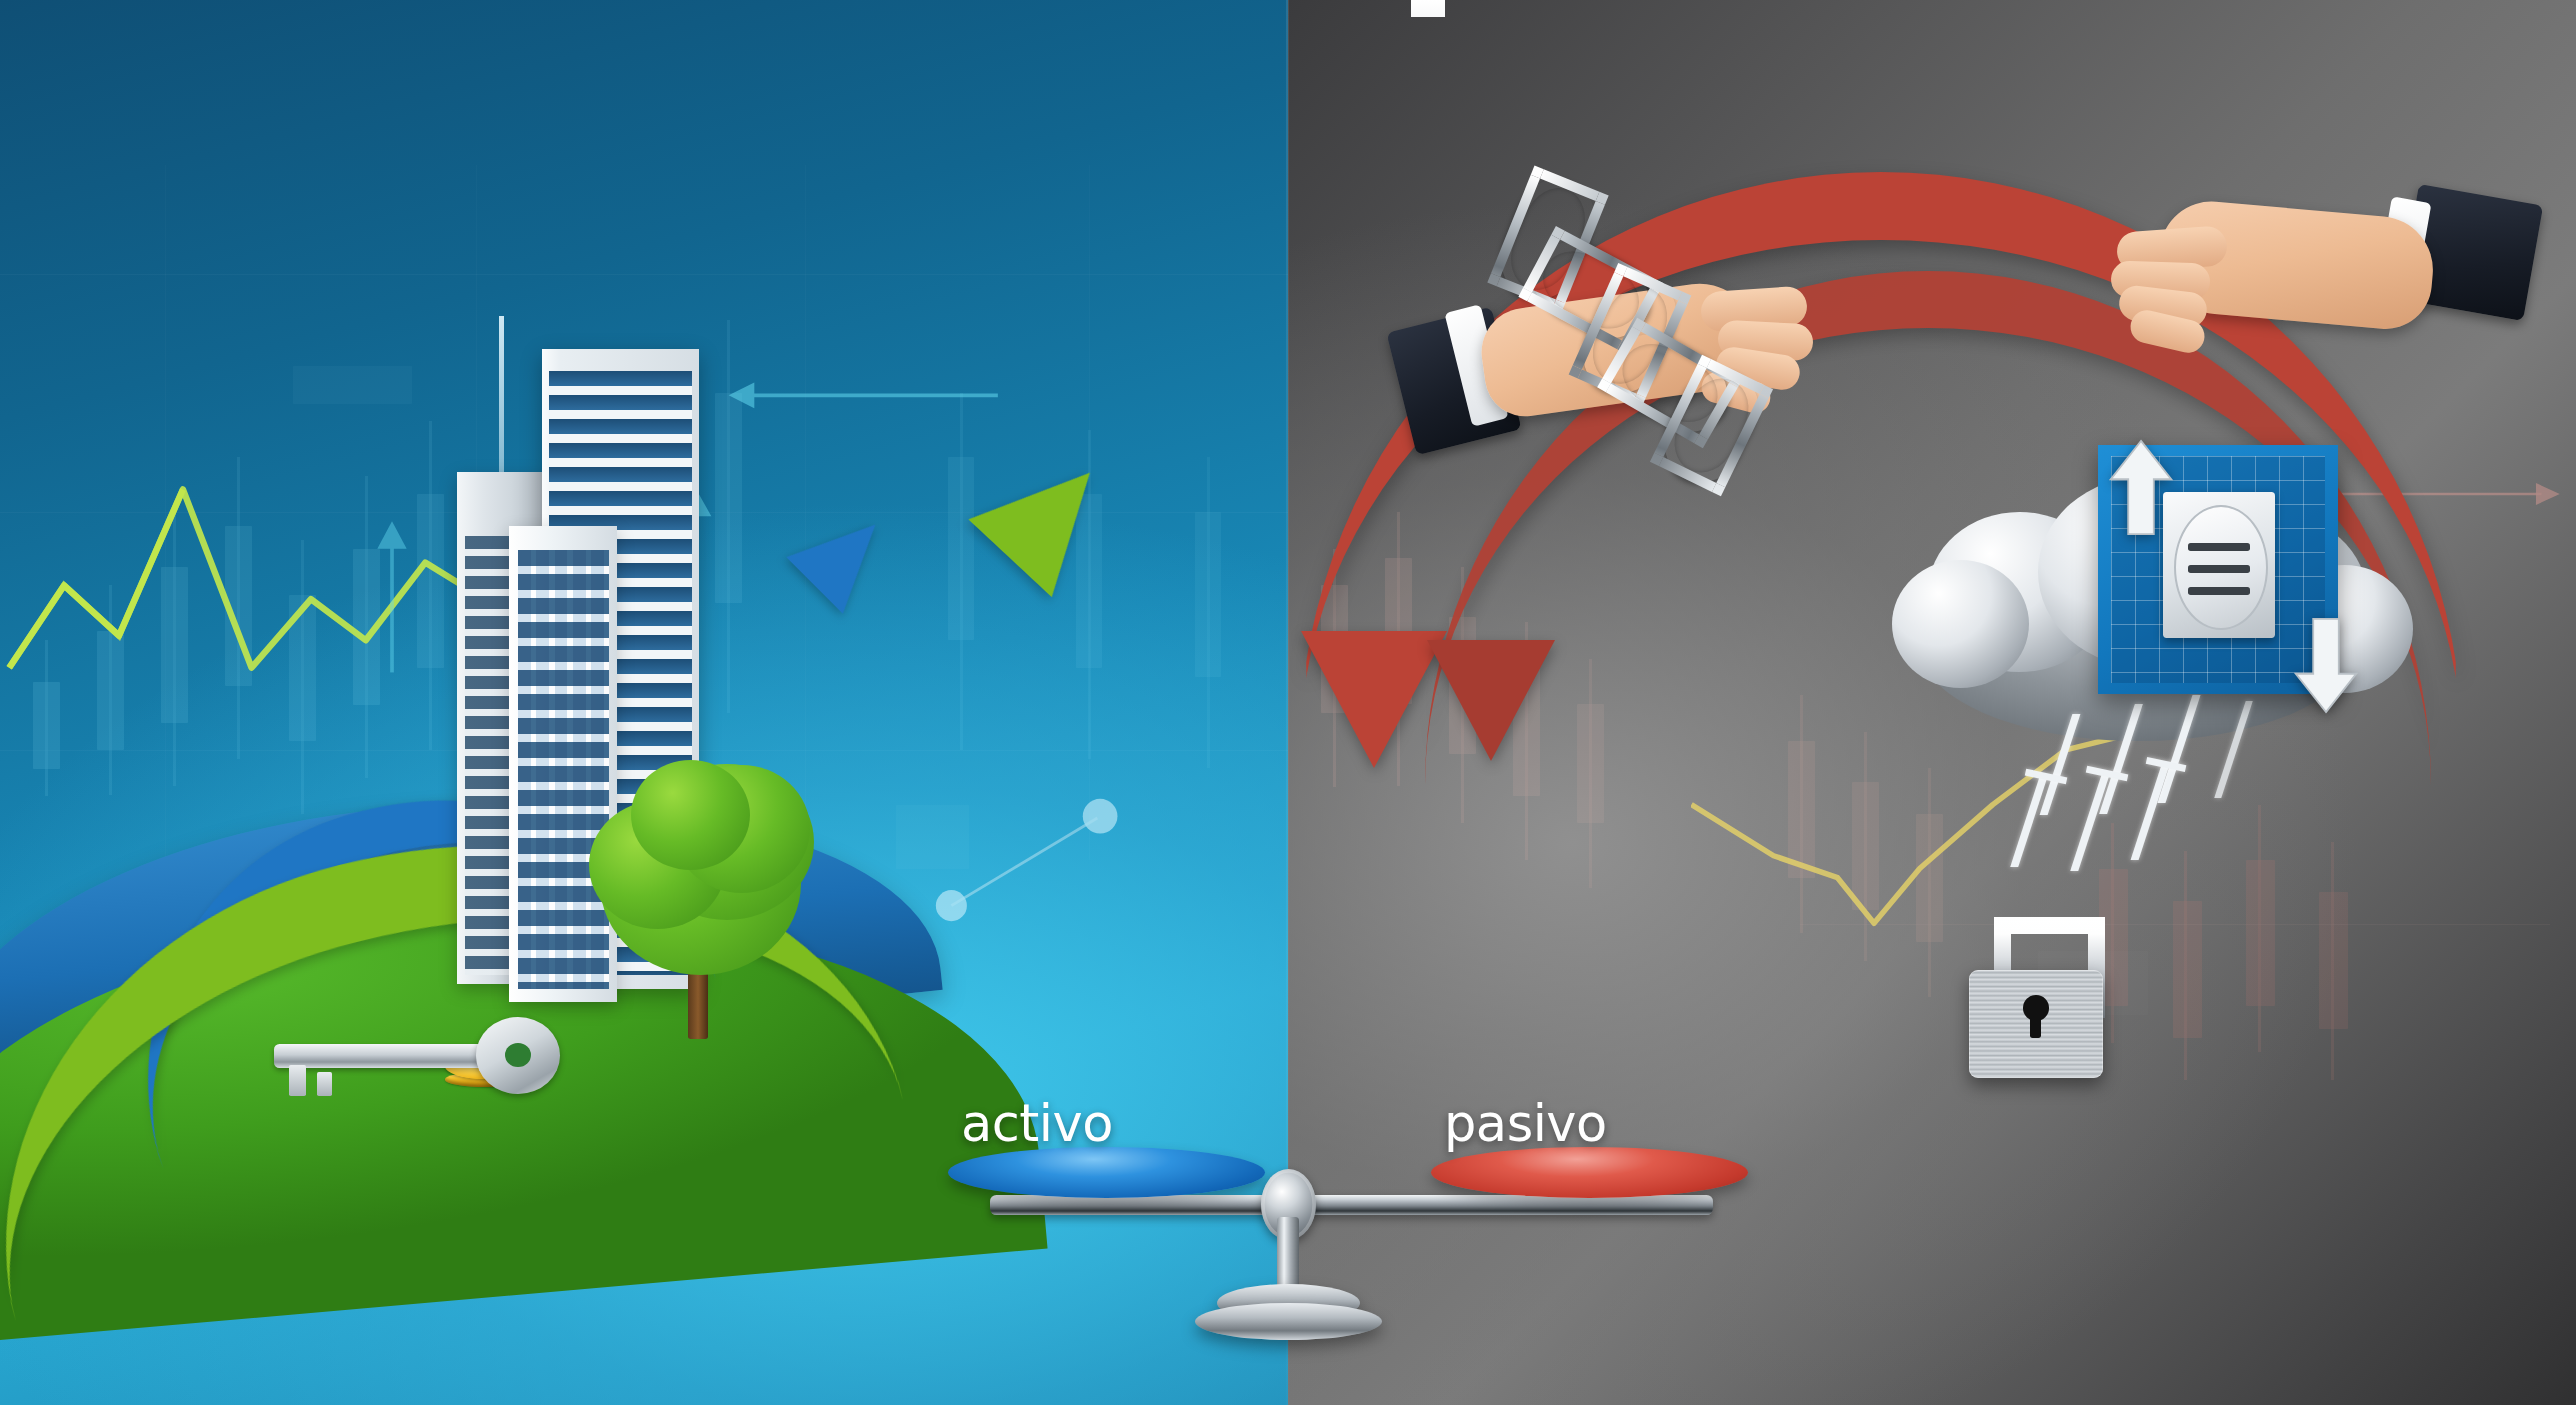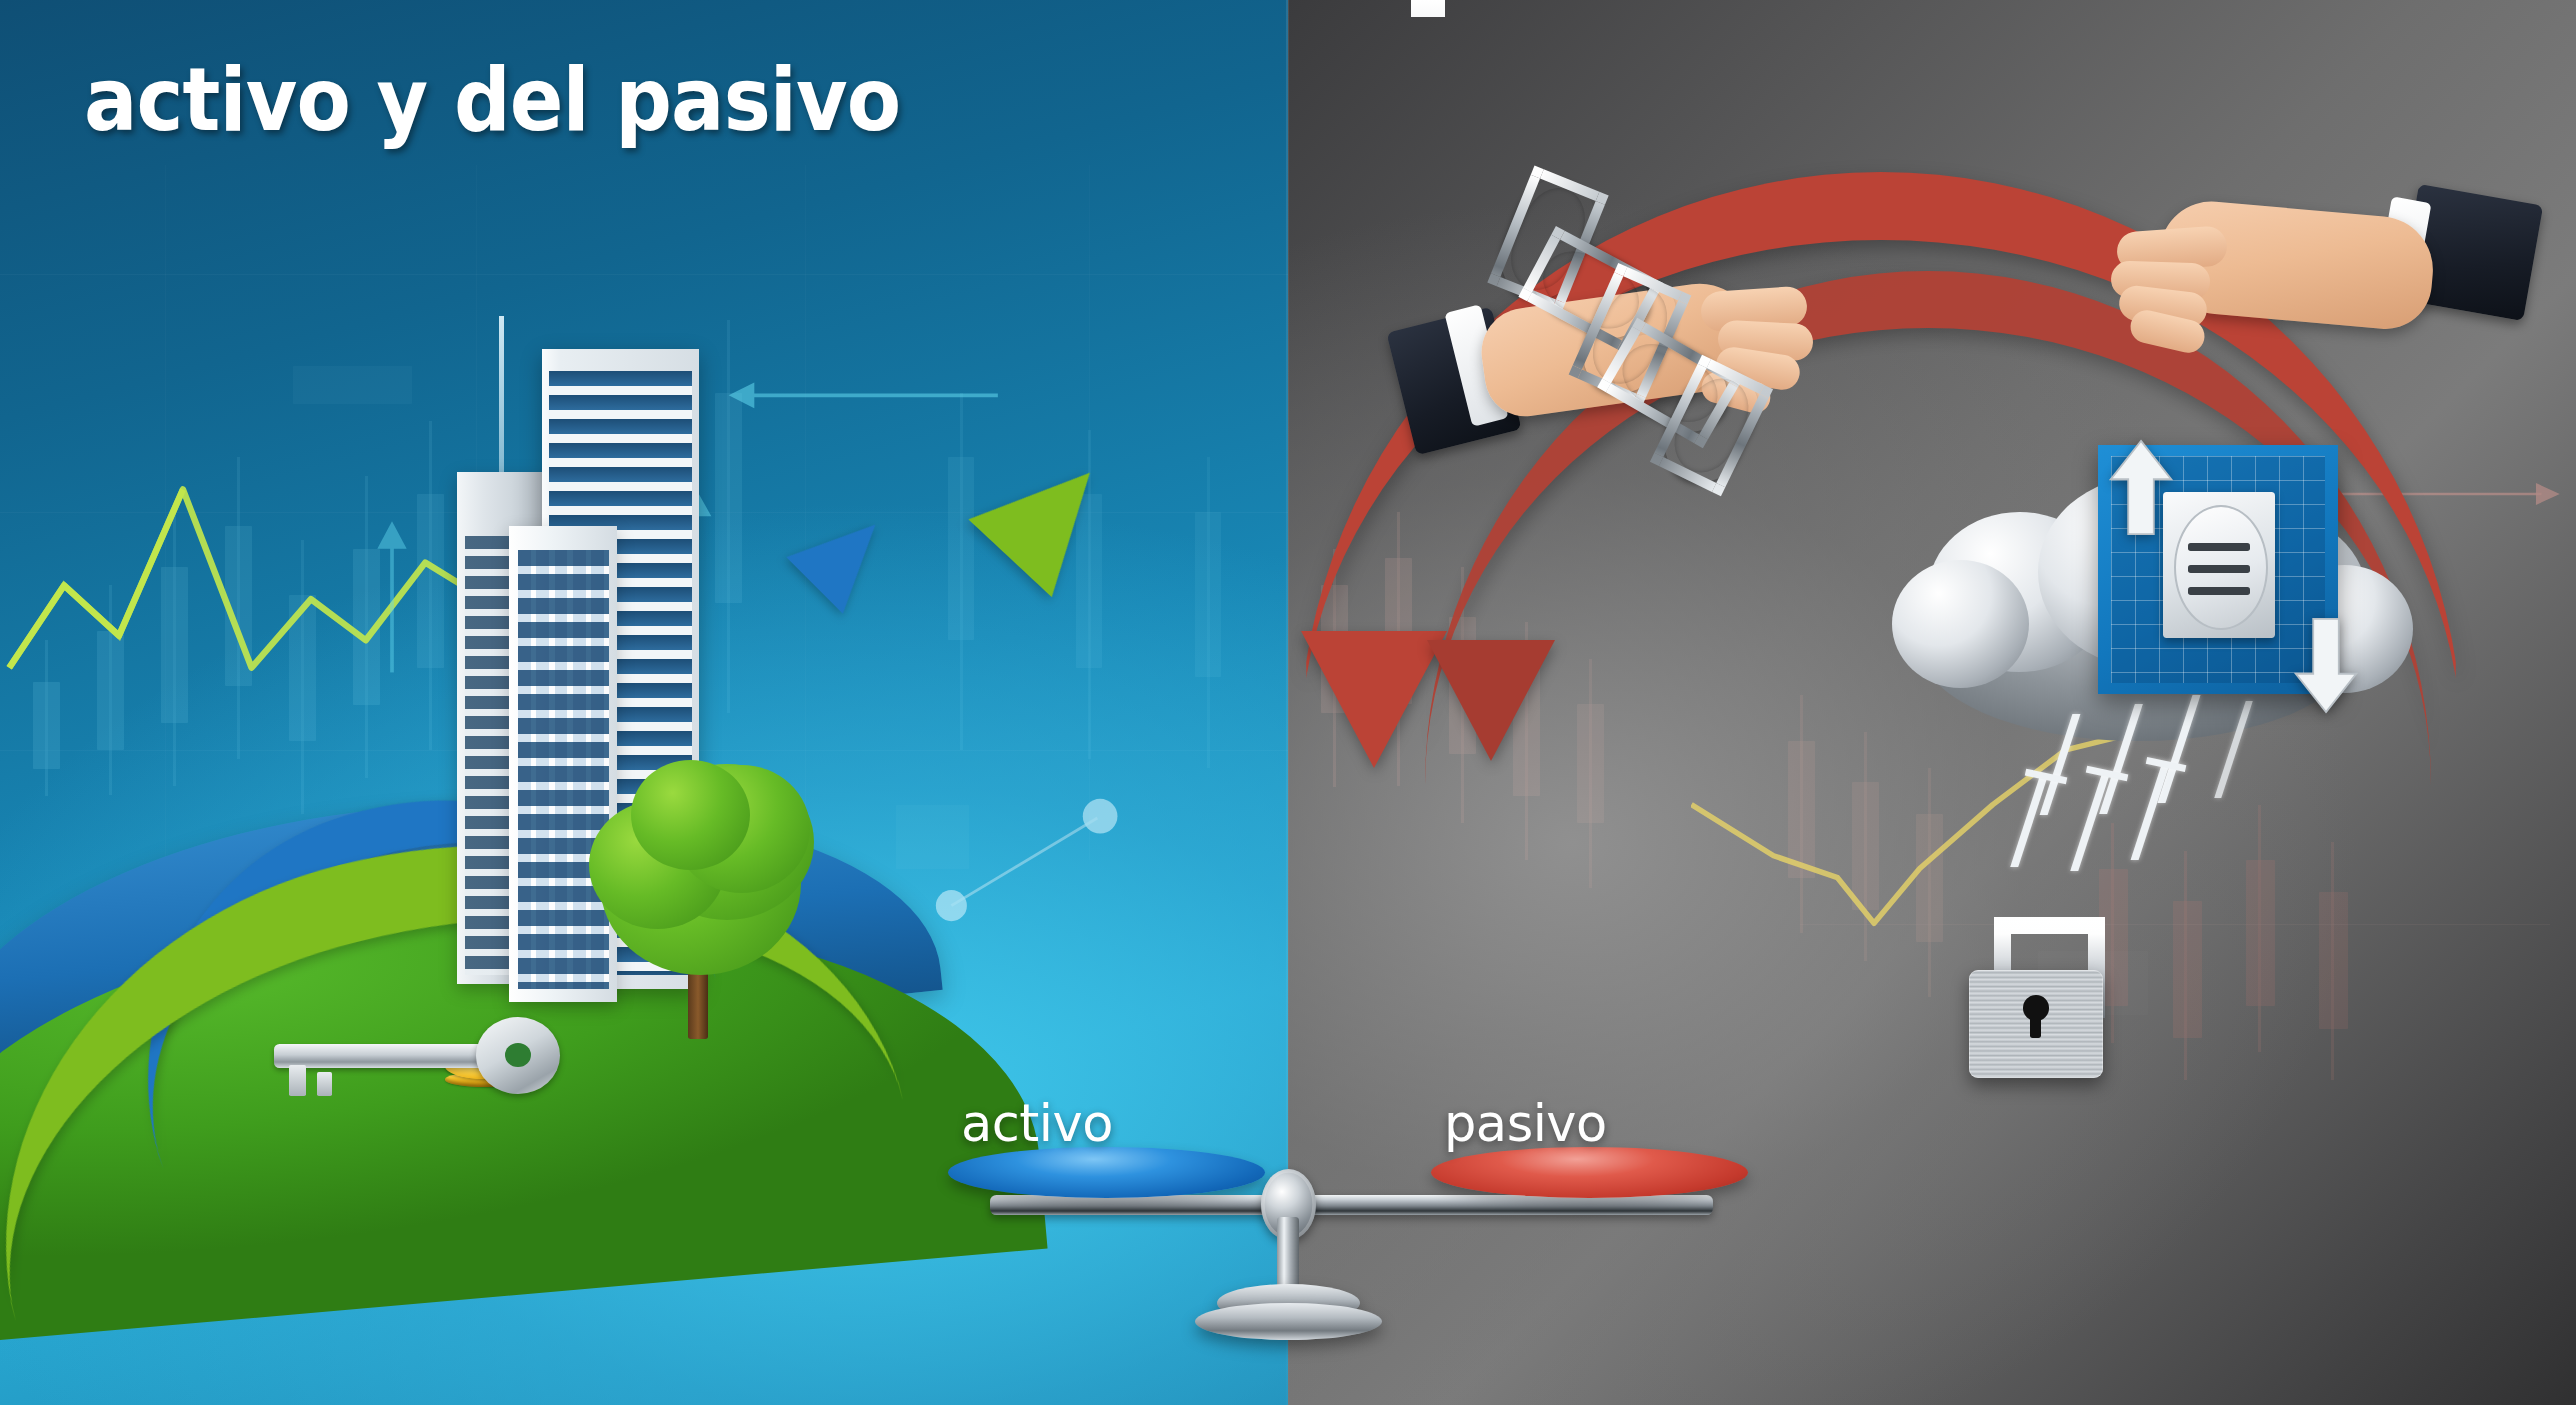--- a/index.html
+++ b/index.html
@@ -529,20 +529,19 @@
     <div class="scale-hub" style="left:1261px;top:1169px;width:55px;height:71px;"></div>
     <div class="scale-col" style="left:1277px;top:1217px;width:22px;height:91px;border-radius:3.7px;"></div>
     <div class="scale-base" style="left:1217px;top:1284px;width:143px;height:38px;"></div>
     <div class="scale-base" style="left:1195px;top:1303px;width:187px;height:37px;"></div>
 
     <div class="pan pan-blue" style="left:948px;top:1147px;width:317px;height:51px;"></div>
     <div class="pan pan-red" style="left:1431px;top:1147px;width:317px;height:51px;"></div>
   </div>
 
   <div class="title">
-    <div>activo y del pasivo</div>
   </div>
 
   <div class="pan-label" style="left:961px;top:1094px;">activo</div>
   <div class="pan-label" style="left:1444px;top:1094px;">pasivo</div>
 
 </div>
 
 
 </body></html>

